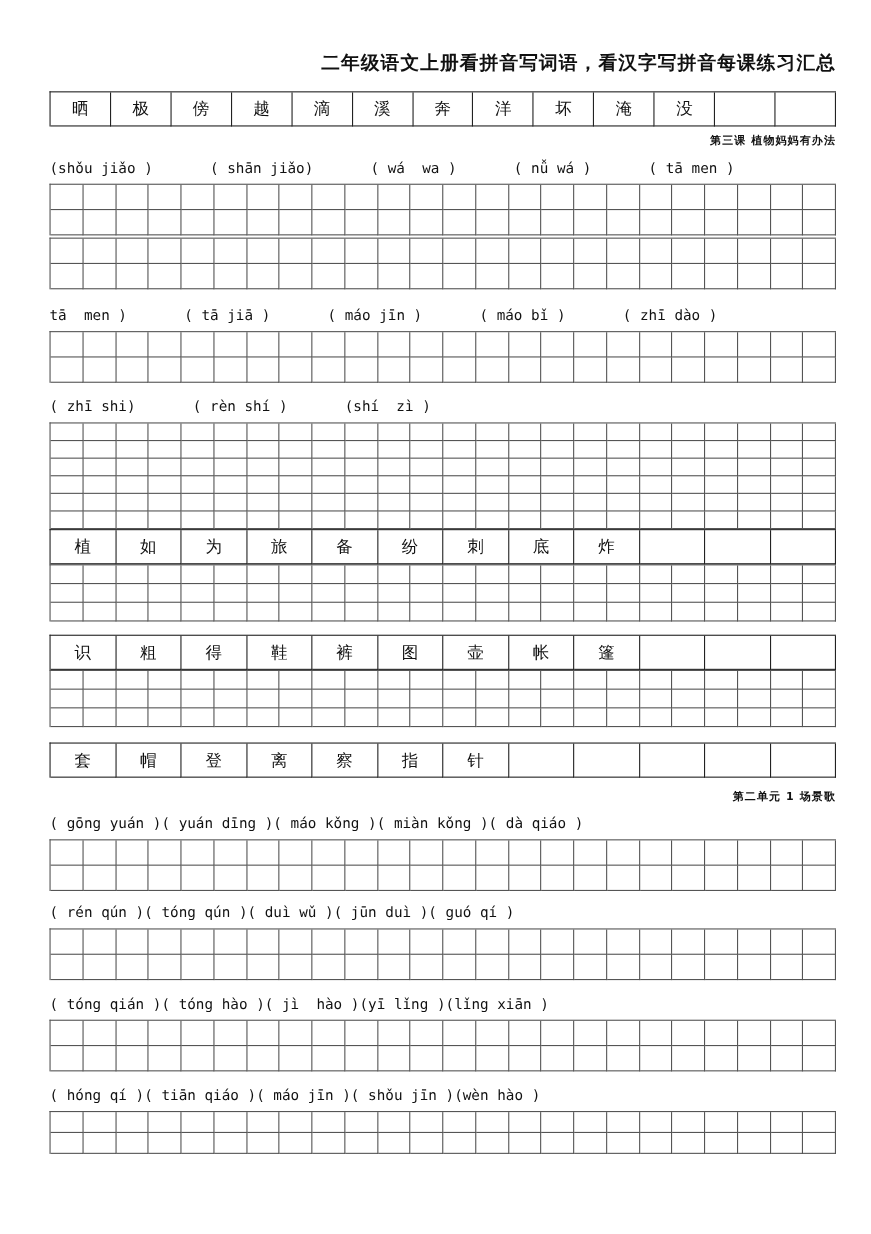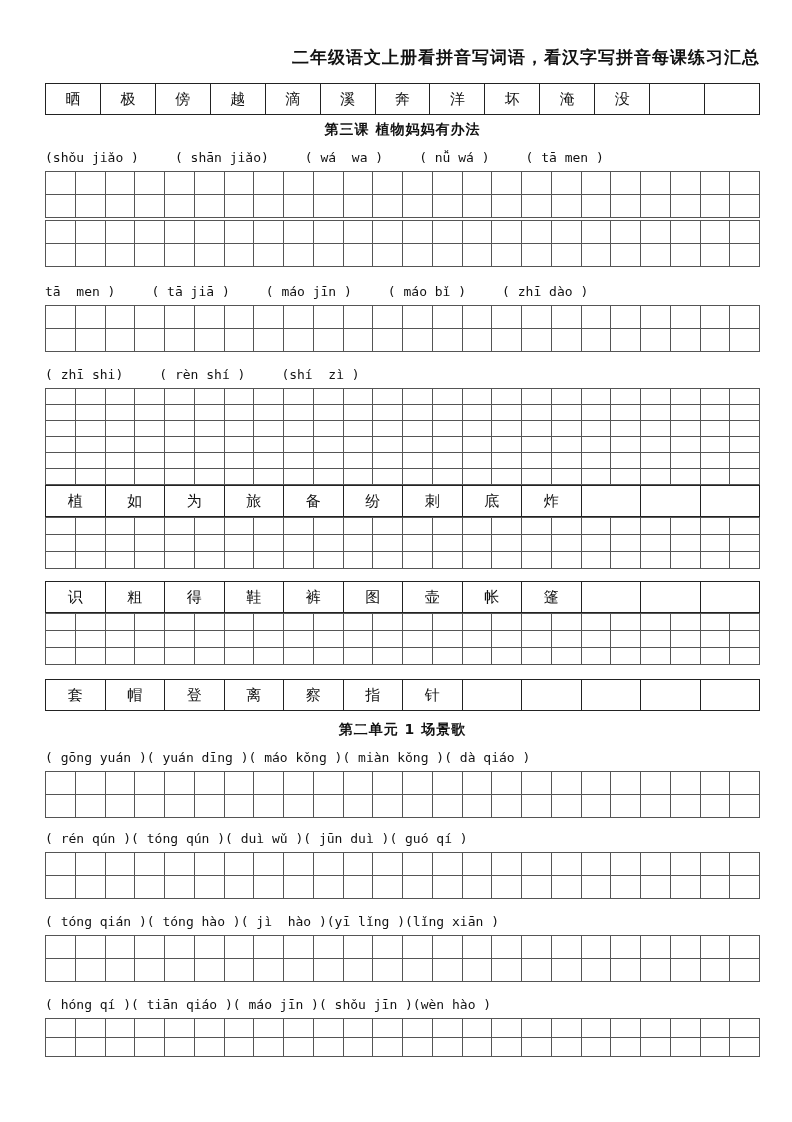--- a/index.html
+++ b/index.html
@@ -2,31 +2,31 @@
 <html><head>
 <meta charset="utf-8">
 <style>
   html,body{margin:0;padding:0;background:#ffffff;}
   .sheet{
     width:792px;height:1122px;background:#fff;margin:0 auto;
     box-sizing:border-box;padding:46px 32px 0 45px;
     font-family:"DejaVu Sans",sans-serif;color:#111;overflow:hidden;
   }
   .title{text-align:right;font-weight:bold;font-size:17px;margin:0 0 14px 0;letter-spacing:1px;}
-  .section-header{text-align:center;font-weight:bold;font-size:14px;margin:6px 0 4px 0;letter-spacing:1px;}
+  .section-header{text-align:right;font-weight:bold;font-size:10px;margin:6px 0 4px 0;letter-spacing:1px;}
   .char-row{display:flex;border-top:1px solid #222;border-left:1px solid #222;}
   .char-cell{
     flex:1;height:30px;border-right:1px solid #222;border-bottom:1px solid #222;
     display:flex;align-items:center;justify-content:center;font-size:15px;
   }
   .pinyin-row{
     display:flex;align-items:center;height:24px;
     font-family:"DejaVu Sans Mono","Liberation Mono",monospace;font-size:13px;
   }
-  .gap-lg{gap:36px;}
+  .gap-lg{gap:52px;}
   .gap-sm{}
   .py{white-space:pre;}
   .grid{border-top:1px solid #555;border-left:1px solid #555;}
   .grid-row{display:flex;}
   .grid-cell{flex:1;border-right:1px solid #555;border-bottom:1px solid #555;}
   .g2 .grid-cell{height:22px;}
   .g6 .grid-cell{height:15px;}
   .g3 .grid-cell{height:16px;}
   .gb .grid-cell{height:18px;}
   .mt2{margin-top:2px}.mt6{margin-top:6px}.mt8{margin-top:8px}

